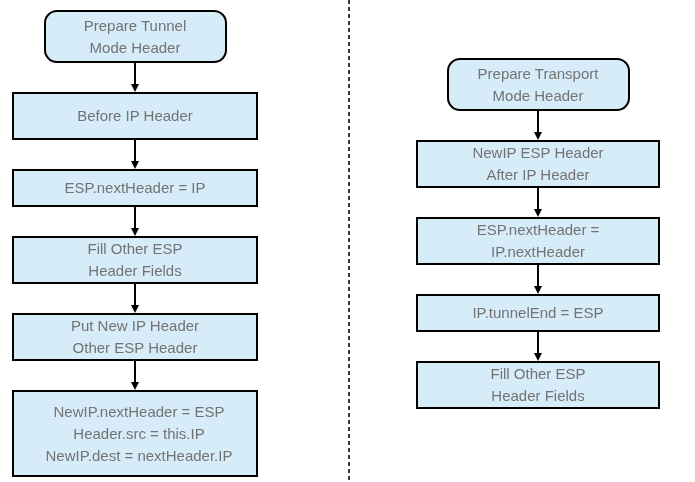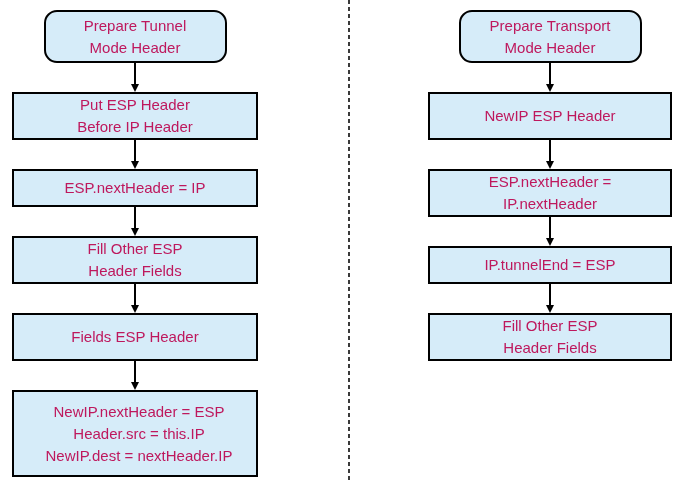--- a/index.html
+++ b/index.html
@@ -31,29 +31,29 @@
     );
   }
   .column {
     position: absolute;
     top: 10px;
     display: flex;
     flex-direction: column;
     align-items: stretch;
   }
   .col-0 { left: 12px;  width: 246px; }
-  .col-1 { left: 428px; width: 244px; }
+  .col-1 { left: 416px; width: 244px; margin-top: 48px; }
   .node {
     display: flex;
     flex-direction: column;
     justify-content: center;
     align-items: center;
     border: 2px solid var(--box-border);
     background: var(--box-fill);
-    color: #be185d;
+    color: #737373;
     font-size: 15px;
     line-height: 22px;
     text-align: right;
     flex-shrink: 0;
   }
   .node.rounded {
     width: 183px;
     margin: 0 auto;
     border-radius: 13px;
     height: 53px;
@@ -96,51 +96,52 @@
 
 <div class="canvas">
   <div class="divider"></div>
   <div class="column col-0">
       <div class="node rounded lines-2">
         <div class="node-line">Prepare Tunnel</div>
         <div class="node-line">Mode Header</div>
       </div>
       <div class="arrow"></div>
       <div class="node rect lines-2">
-        <div class="node-line">Put ESP Header</div>
         <div class="node-line">Before IP Header</div>
       </div>
       <div class="arrow"></div>
       <div class="node rect lines-1">
         <div class="node-line">ESP.nextHeader = IP</div>
       </div>
       <div class="arrow"></div>
       <div class="node rect lines-2">
         <div class="node-line">Fill Other ESP</div>
         <div class="node-line">Header Fields</div>
       </div>
       <div class="arrow"></div>
       <div class="node rect lines-2">
-        <div class="node-line">Fields ESP Header</div>
+        <div class="node-line">Put New IP Header</div>
+        <div class="node-line">Other ESP Header</div>
       </div>
       <div class="arrow"></div>
       <div class="node rect lines-3">
         <div class="node-line">NewIP.nextHeader = ESP</div>
         <div class="node-line">Header.src = this.IP</div>
         <div class="node-line">NewIP.dest = nextHeader.IP</div>
       </div>
     </div>
   <div class="column col-1">
       <div class="node rounded lines-2">
         <div class="node-line">Prepare Transport</div>
         <div class="node-line">Mode Header</div>
       </div>
       <div class="arrow"></div>
       <div class="node rect lines-2">
         <div class="node-line">NewIP ESP Header</div>
+        <div class="node-line">After IP Header</div>
       </div>
       <div class="arrow"></div>
       <div class="node rect lines-2">
         <div class="node-line">ESP.nextHeader =</div>
         <div class="node-line">IP.nextHeader</div>
       </div>
       <div class="arrow"></div>
       <div class="node rect lines-1">
         <div class="node-line">IP.tunnelEnd = ESP</div>
       </div>

